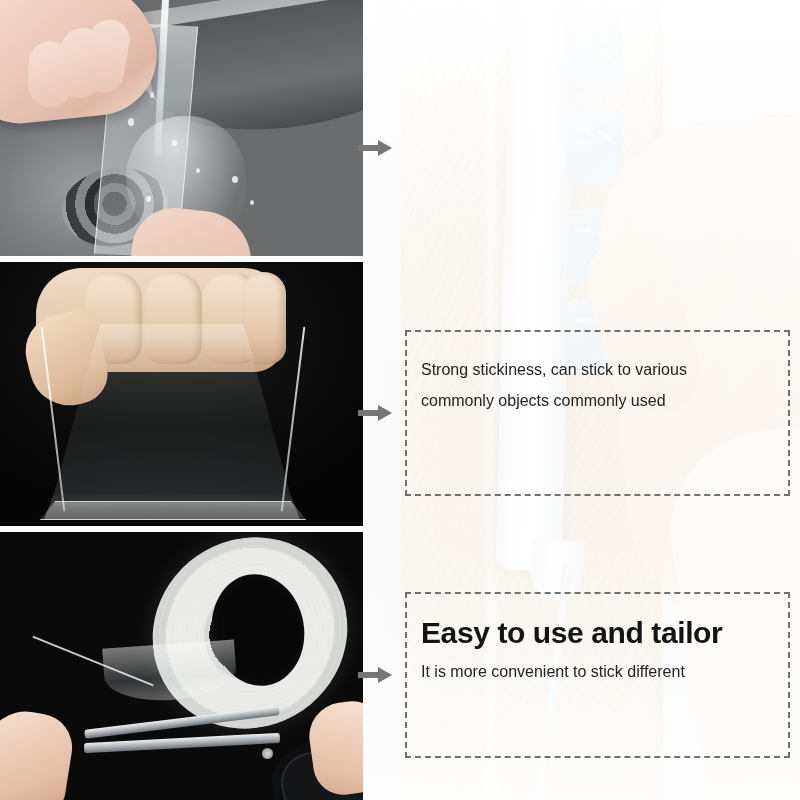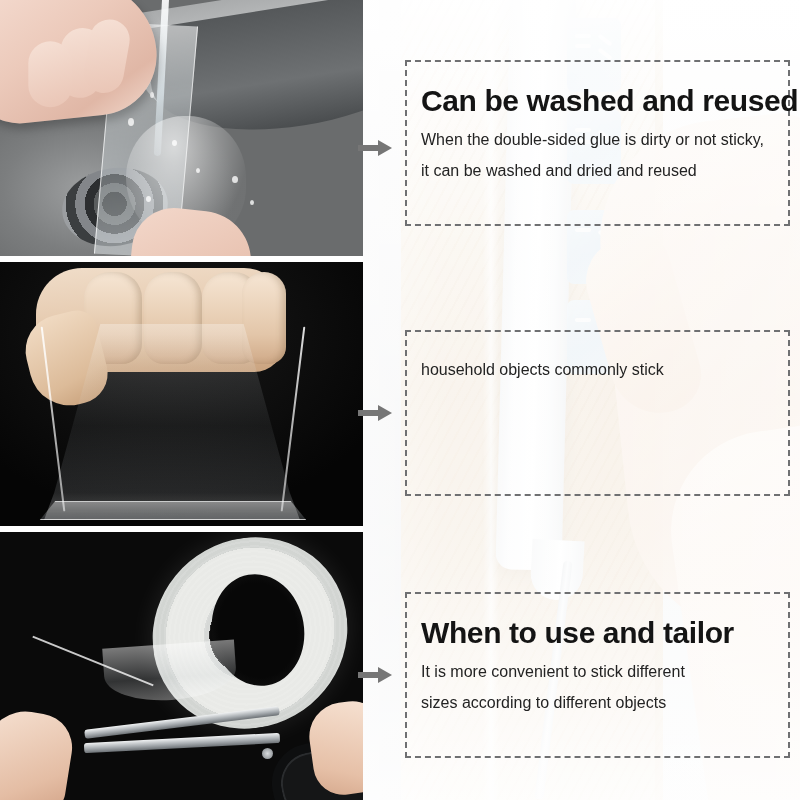--- a/index.html
+++ b/index.html
@@ -582,29 +582,24 @@
   <svg class="arrow a1" viewBox="0 0 34 18">
     <path d="M0 6 H20 V1 L34 9 L20 17 V12 H0 Z" fill="#767676"></path>
   </svg>
   <svg class="arrow a2" viewBox="0 0 34 18">
     <path d="M0 6 H20 V1 L34 9 L20 17 V12 H0 Z" fill="#767676"></path>
   </svg>
   <svg class="arrow a3" viewBox="0 0 34 18">
     <path d="M0 6 H20 V1 L34 9 L20 17 V12 H0 Z" fill="#767676"></path>
   </svg>
 
-  <div class="feature-box b1">
-    <p class="f-title">Can be washed and reused</p>
-    <p class="f-line">When the double-sided glue is dirty or not sticky,</p>
-    <p class="f-line">it can be washed and dried and reused</p>
+
+  <div class="feature-box b2">
+    <p class="f-line">Strong stickiness, can stick to various</p>
+    <p class="f-line">commonly objects commonly used</p>
   </div>
 
-  <div class="feature-box b2">
-    <p class="f-line">household objects commonly stick</p>
+  <div class="feature-box b3">
+    <p class="f-title">Easy to use and tailor</p>
+    <p class="f-line">It is more convenient to stick different</p>
   </div>
 
-  <div class="feature-box b3">
-    <p class="f-title">When to use and tailor</p>
-    <p class="f-line">It is more convenient to stick different</p>
-    <p class="f-line">sizes according to different objects</p>
-  </div>
-
 </div>
 
 </body></html>

